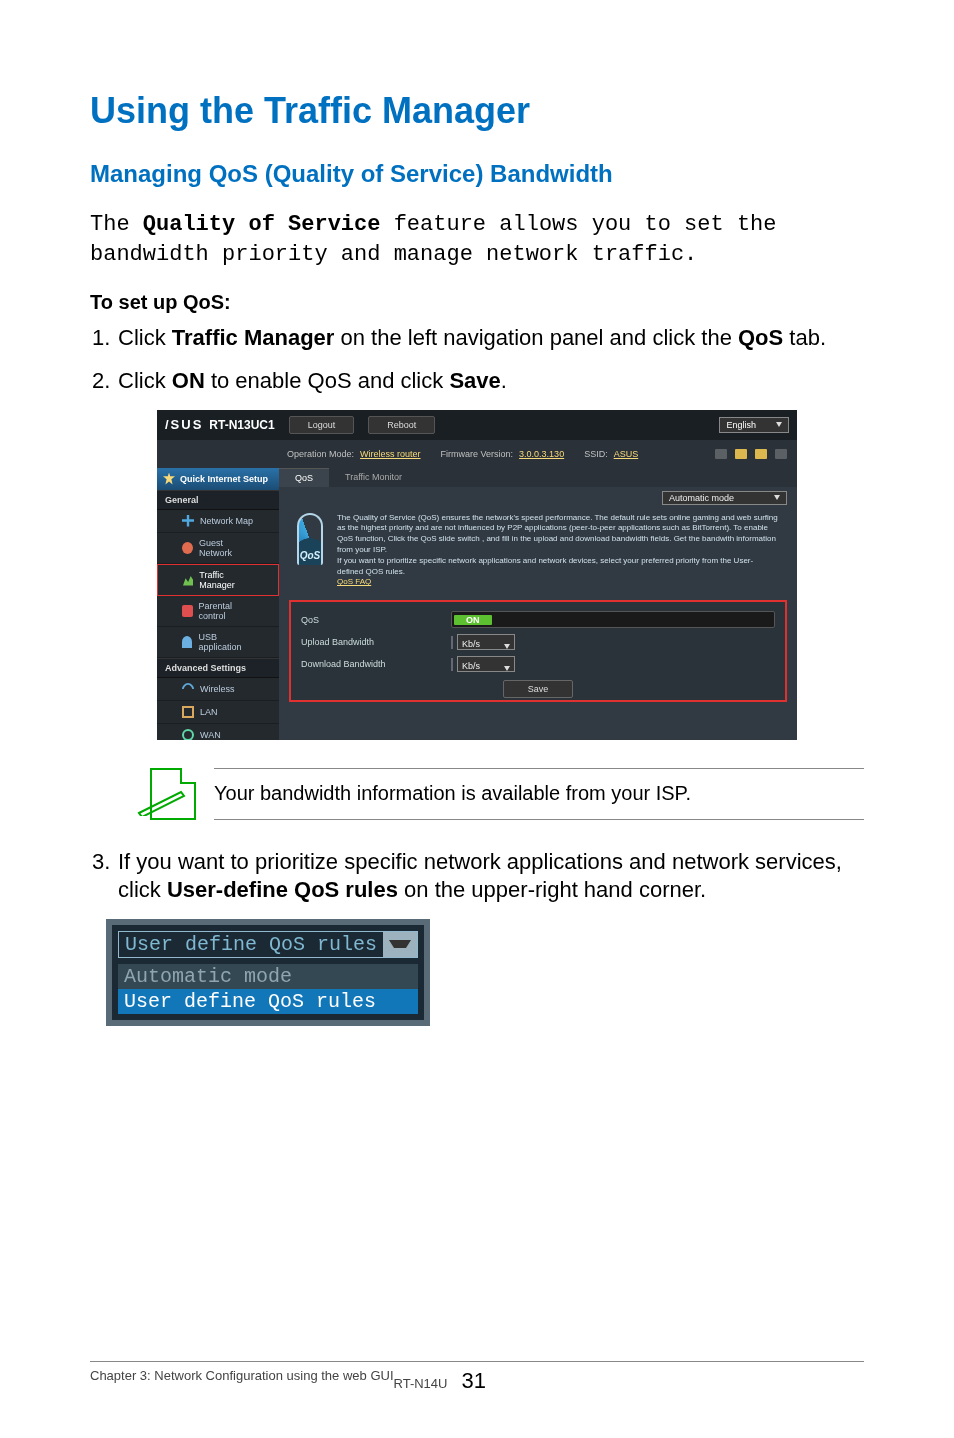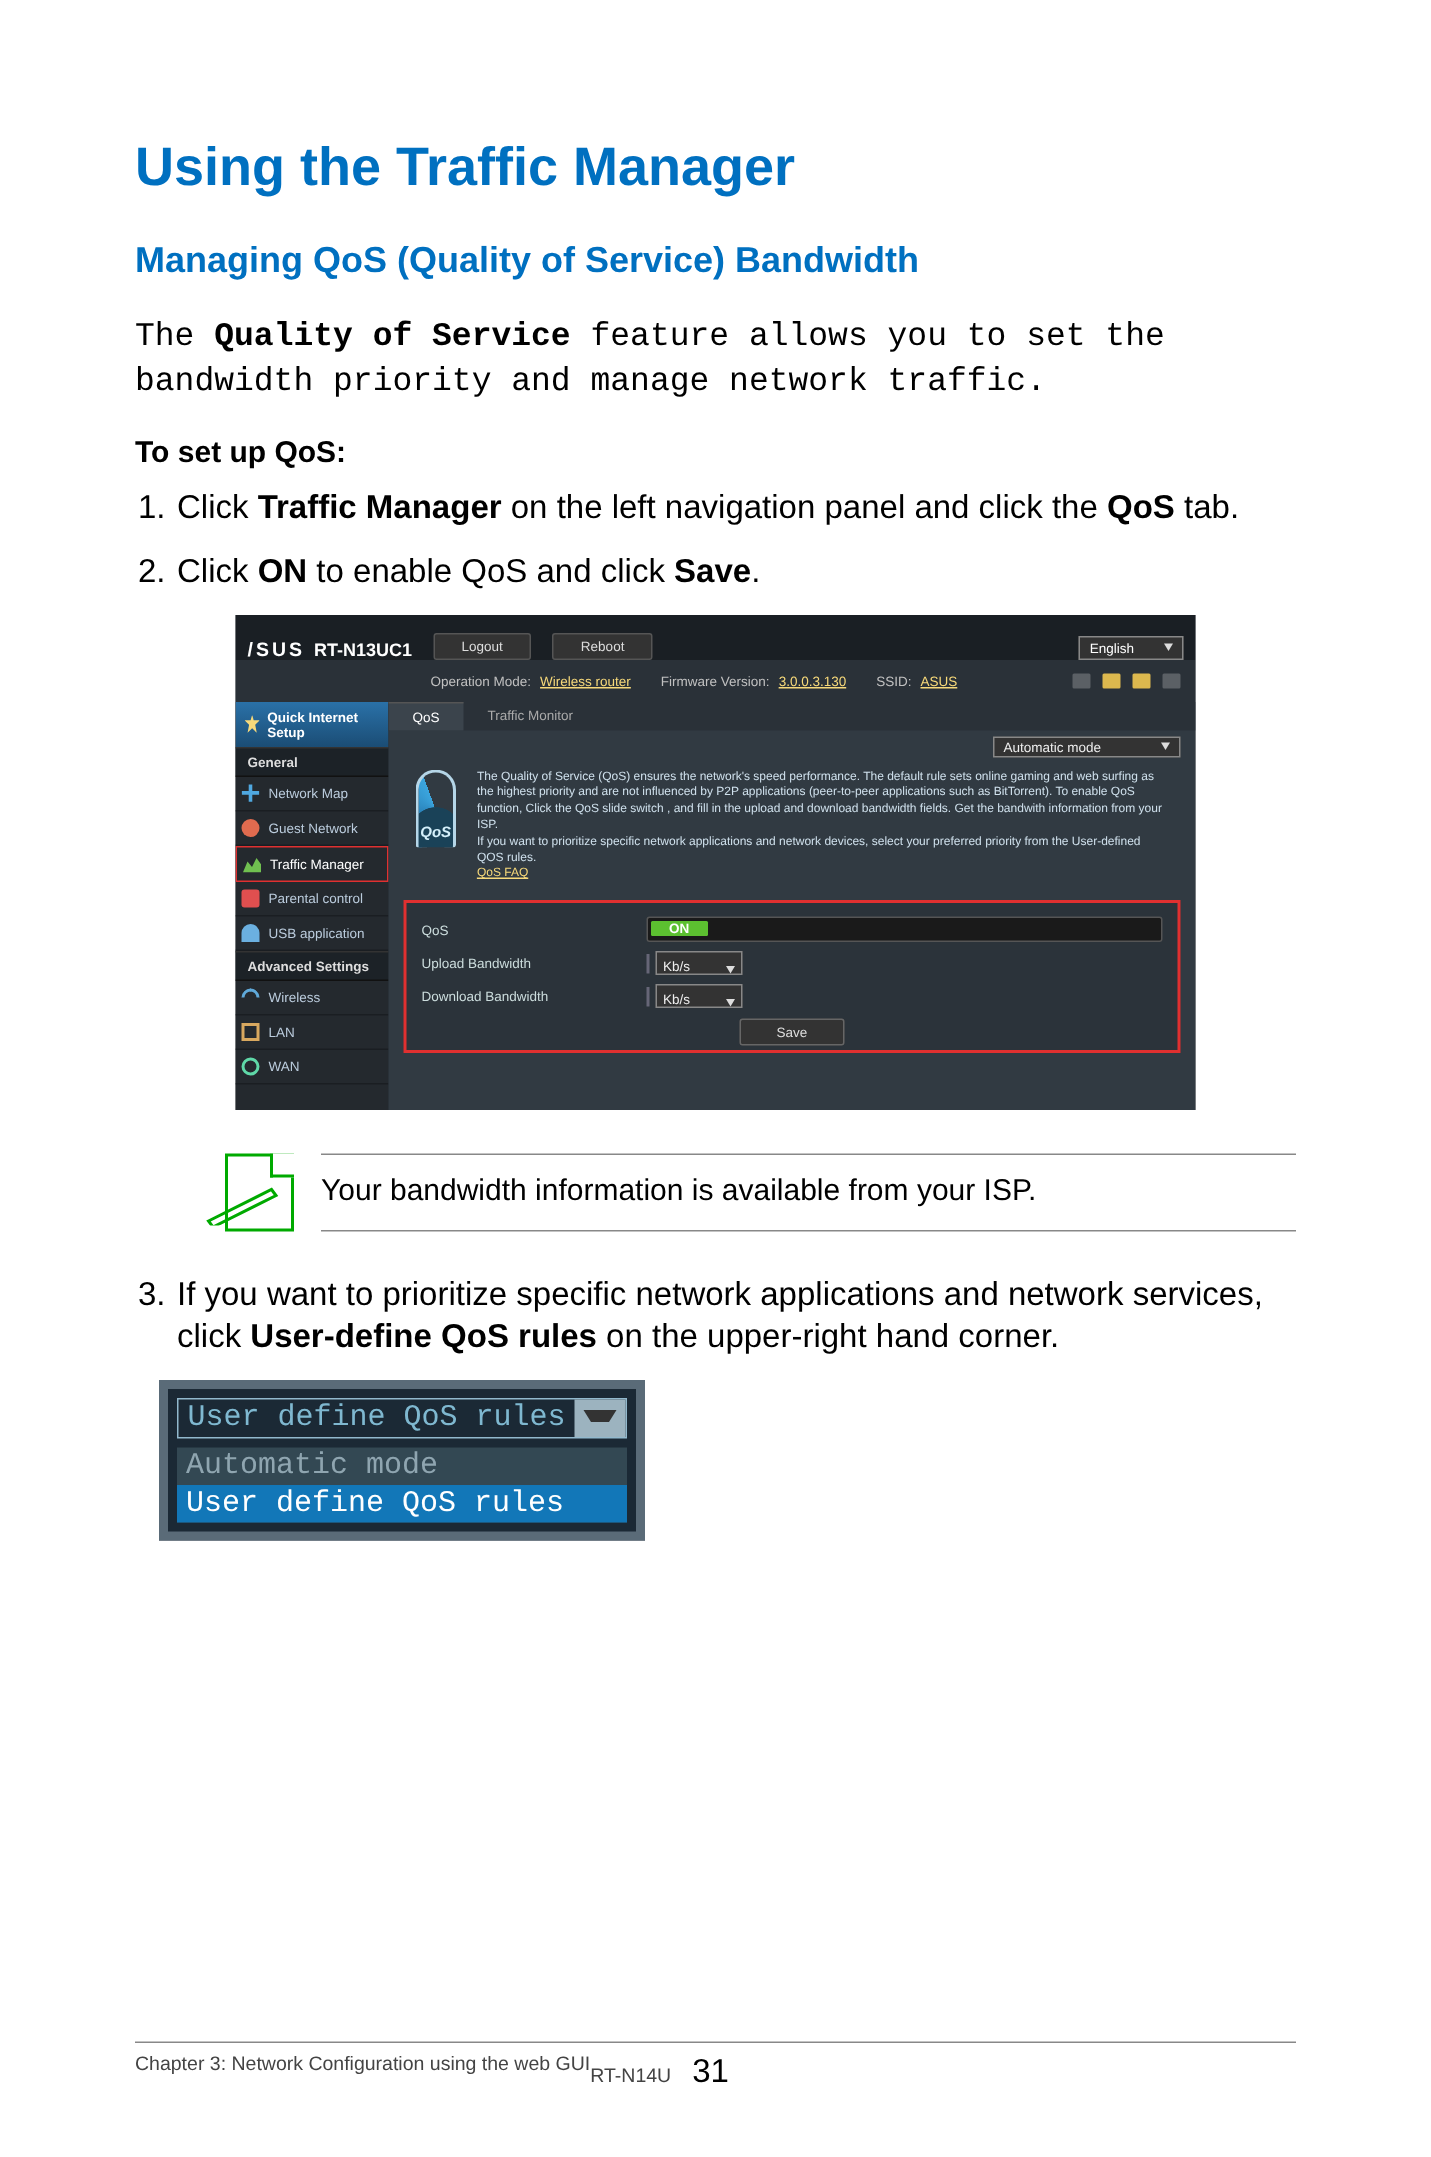--- a/index.html
+++ b/index.html
@@ -9,35 +9,35 @@
     .p-body { font-size: 22px; line-height: 1.35; margin-bottom: 22px; font-family: Liberation Mono, monospace; }
     .p-body strong { font-weight: bold; }
     .sub-heading { font-size: 20px; font-weight: bold; margin-bottom: 10px; }
     .step { font-size: 22px; line-height: 1.3; margin-bottom: 14px; display: flex; padding-left: 2px; }
     .step .num { width: 26px; flex-shrink: 0; text-align: left; }
     .step .step-body { flex: 1; }
     .screenshot-wrap { text-align: center; }
 
     
     .router { display: inline-block; width: 640px; height: 330px; background: #22292f; text-align: left; font-family: Arial, sans-serif; font-size: 10px; color: #fff; overflow: hidden; margin-bottom: 18px; }
-    .r-top { height: 30px; display: flex; align-items: flex-end; padding: 0 8px; background: #1a1f24; }
+    .r-top { height: 30px; display: flex; align-items: center; padding: 0 8px; background: #1a1f24; }
     .r-logo { font-size: 13px; letter-spacing: 2px; font-weight: bold; color: #fff; }
     .r-model { font-size: 12px; font-weight: bold; margin-left: 6px; }
     .r-btn { background: #333; border: 1px solid #555; color: #ddd; font-size: 9px; padding: 3px 18px; margin-left: 14px; border-radius: 2px; }
     .r-lang { margin-left: auto; background: #333; border: 1px solid #888; padding: 2px 6px; font-size: 9px; display: flex; align-items: center; gap: 20px; }
     .r-bar { height: 28px; display: flex; align-items: center; padding-left: 130px; font-size: 9px; color: #c0c0c0; background: #2a3138; }
     .r-bar .lbl { margin-right: 6px; }
     .r-bar .val { color: #f7d97a; text-decoration: underline; margin-right: 20px; }
     .r-bar-icons { margin-left: auto; display: flex; gap: 8px; padding-right: 10px; }
     .bar-icon-sm { width: 12px; height: 10px; background: #dcb84e; border-radius: 1px; }
     .r-body { display: flex; height: calc(100% - 58px); }
-    .r-side { width: 102px; background: #24292e; display: flex; flex-direction: column; }
+    .r-side { width: 122px; background: #24292e; display: flex; flex-direction: column; }
     .side-top { background: linear-gradient(#2a71a8,#1b4d75); padding: 5px 6px; font-size: 9px; font-weight: bold; display: flex; align-items: center; gap: 5px; }
     .section-label { background: #1c2227; padding: 4px 8px; font-size: 9px; font-weight: bold; color: #ddd; border-top: 1px solid #333; border-bottom: 1px solid #111; }
-    .side-item { padding: 5px 4px; font-size: 9px; color: #bcd; display: flex; align-items: center; gap: 6px; border-bottom: 1px solid #1a1e22; }
+    .side-item { padding: 5px 25px; font-size: 9px; color: #bcd; display: flex; align-items: center; gap: 6px; border-bottom: 1px solid #1a1e22; }
     .side-item.active { border: 1px solid #e03030; color: #fff; }
     .sicon { width: 12px; height: 12px; display: inline-block; }
     .sicon.netmap { background: #4fa8e0; clip-path: polygon(40% 0,60% 0,60% 40%,100% 40%,100% 60%,60% 60%,60% 100%,40% 100%,40% 60%,0 60%,0 40%,40% 40%);}
     .sicon.guest { background: #e06b4f; border-radius: 50%; }
     .sicon.traffic { background: #70c050; clip-path: polygon(0 100%,25% 40%,50% 70%,75% 20%,100% 55%,100% 100%);}
     .sicon.parent { background: #e04f4f; border-radius: 2px; }
     .sicon.usb { background: #6bb0e0; border-radius: 50% 50% 0 0; }
     .sicon.wifi { border:2px solid #5fa8d8; border-radius:50%; border-left-color:transparent; border-bottom-color:transparent; transform:rotate(-45deg);}
     .sicon.lan { border:2px solid #d8a85f;}
     .sicon.wan { border:2px solid #5fd8a8; border-radius:50%;}

